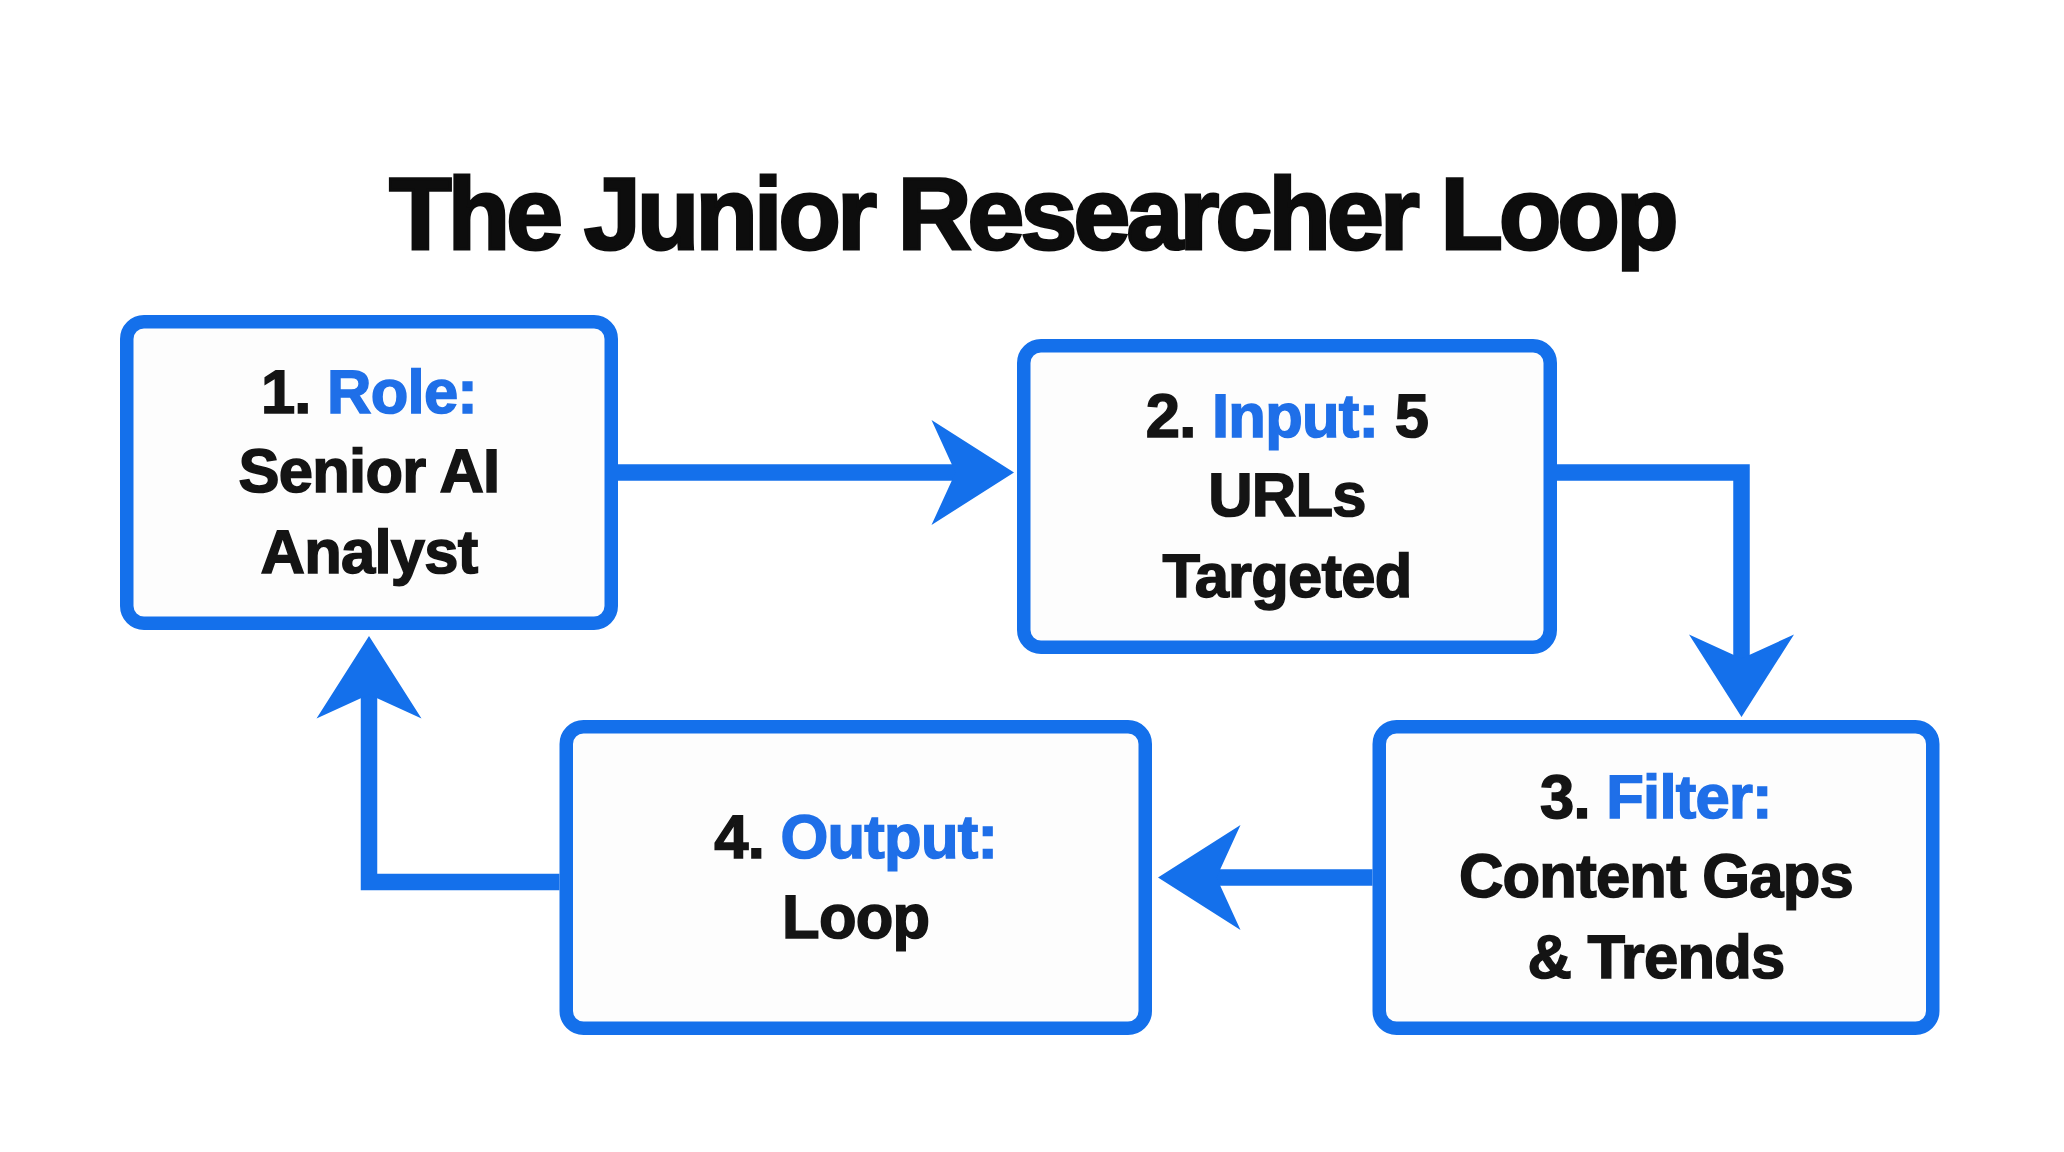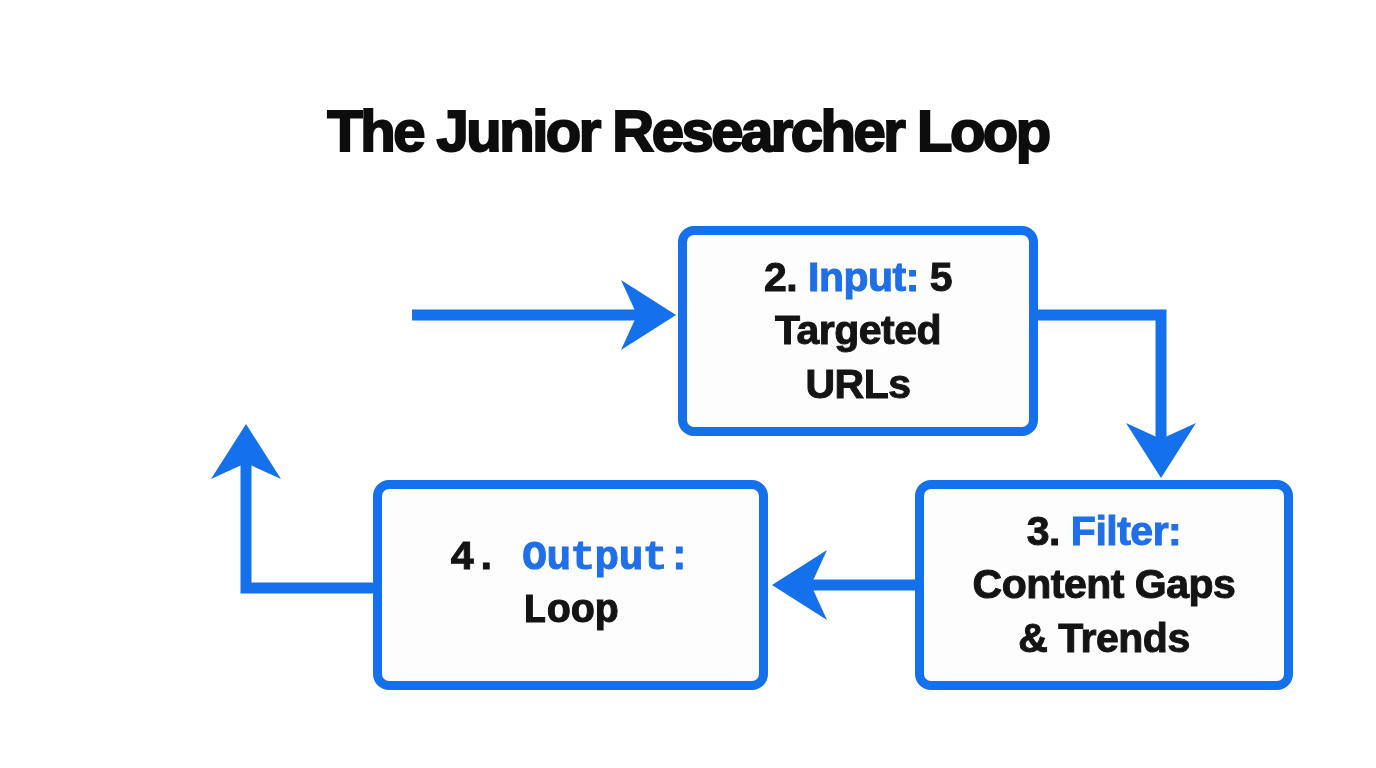--- a/index.html
+++ b/index.html
@@ -10,21 +10,21 @@
     background: #ffffff;
     font-family: "Liberation Sans", sans-serif;
     overflow: hidden;
   }
   .title {
     position: absolute;
     top: 60px;
     left: 0;
     width: 100%;
     text-align: center;
-    font-size: 58px;
+    font-size: 68px;
     line-height: 1.1;
     font-weight: bold;
     letter-spacing: -2.5px;
     color: #0d0d0d;
     -webkit-text-stroke: 2px #0d0d0d;
   }
   .arrows {
     position: absolute;
     left: 0; top: 0;
     width: 1376px; height: 768px;
@@ -50,21 +50,21 @@
     padding: 0 6px;
   }
   .box-text .t-blue {
     color: #1f6fe8;
     -webkit-text-stroke: 1px #1f6fe8;
   }
   .line { display: block; }
   #box-role   { left: 80px;  top: 210px; width: 332px; height: 210px; }
   #box-input  { left: 678px; top: 226px; width: 360px; height: 210px; }
   #box-filter { left: 915px; top: 480px; width: 378px; height: 210px; }
-  #box-output { left: 373px; top: 480px; width: 395px; height: 210px; font-family: Liberation Mono, monospace; }
+  #box-output { left: 373px; top: 480px; width: 395px; height: 210px; }
 </style>
 </head>
 <body>
 
 <div class="canvas">
 
   <h1 class="title">The Junior Researcher Loop</h1>
 
   <svg class="arrows" viewBox="0 0 1376 768" xmlns="http://www.w3.org/2000/svg">
 
@@ -82,30 +82,41 @@
       <path d="M 915 585 L 808 585" stroke="#1470eb" stroke-width="11" fill="none"></path>
       <polygon points="772,585 827,550 811,585 827,620" fill="#1470eb"></polygon>
     </g>
 
     <g>
       <path d="M 373 588 L 246 588 L 246 458" stroke="#1470eb" stroke-width="11" fill="none"></path>
       <polygon points="246,424 211,479 246,463 281,479" fill="#1470eb"></polygon>
     </g>
   </svg>
 
+  <div class="box" id="box-role">
+    <div class="box-text">
+      <span class="line">
+        <span>1.</span>
+        <span class="t-blue">Role:</span>
+        <span></span>
+      </span>
+      <span class="line">Senior AI</span>
+      <span class="line">Analyst</span>
+    </div>
+  </div>
 
   <div class="box" id="box-input">
     <div class="box-text">
       <span class="line">
         <span>2.</span>
         <span class="t-blue">Input:</span>
         <span>5</span>
       </span>
+      <span class="line">URLs</span>
       <span class="line">Targeted</span>
-      <span class="line">URLs</span>
     </div>
   </div>
 
   <div class="box" id="box-filter">
     <div class="box-text">
       <span class="line">
         <span>3.</span>
         <span class="t-blue">Filter:</span>
         <span></span>
       </span>

